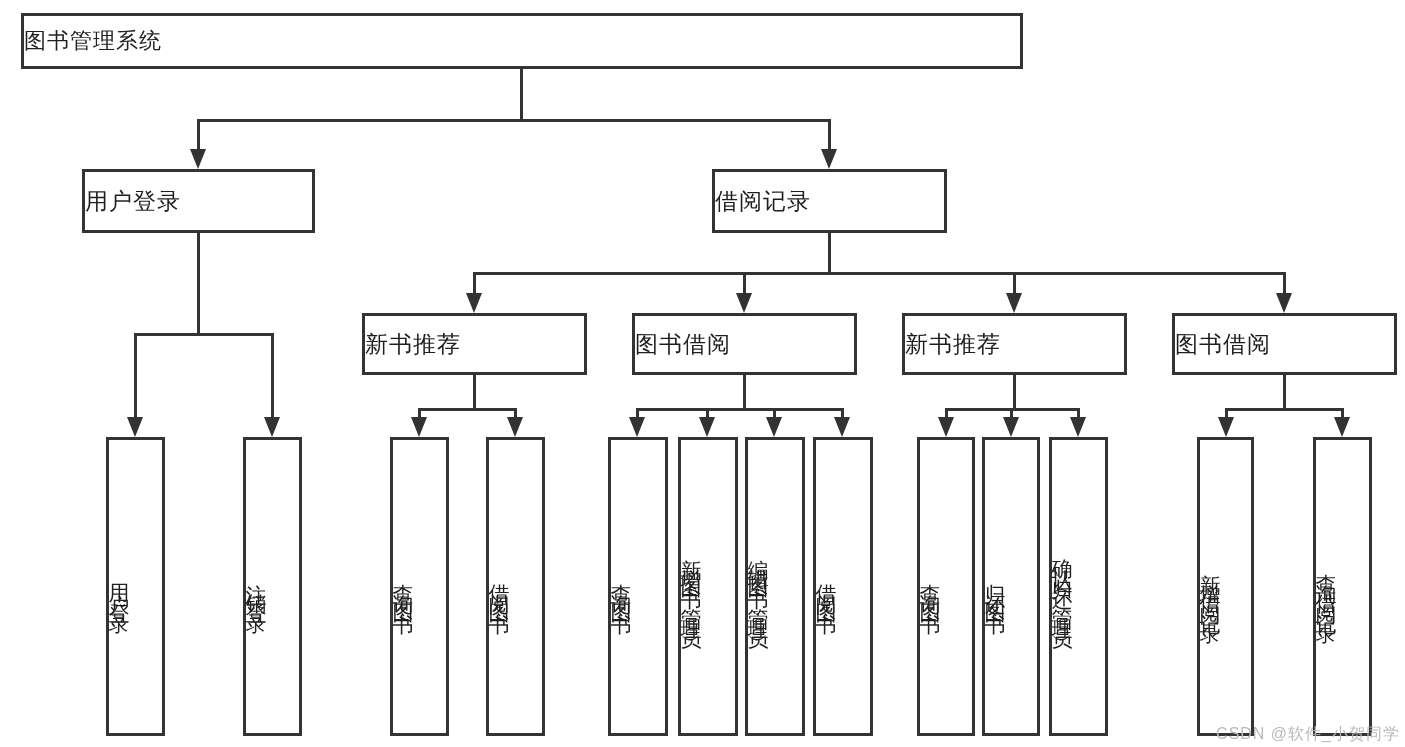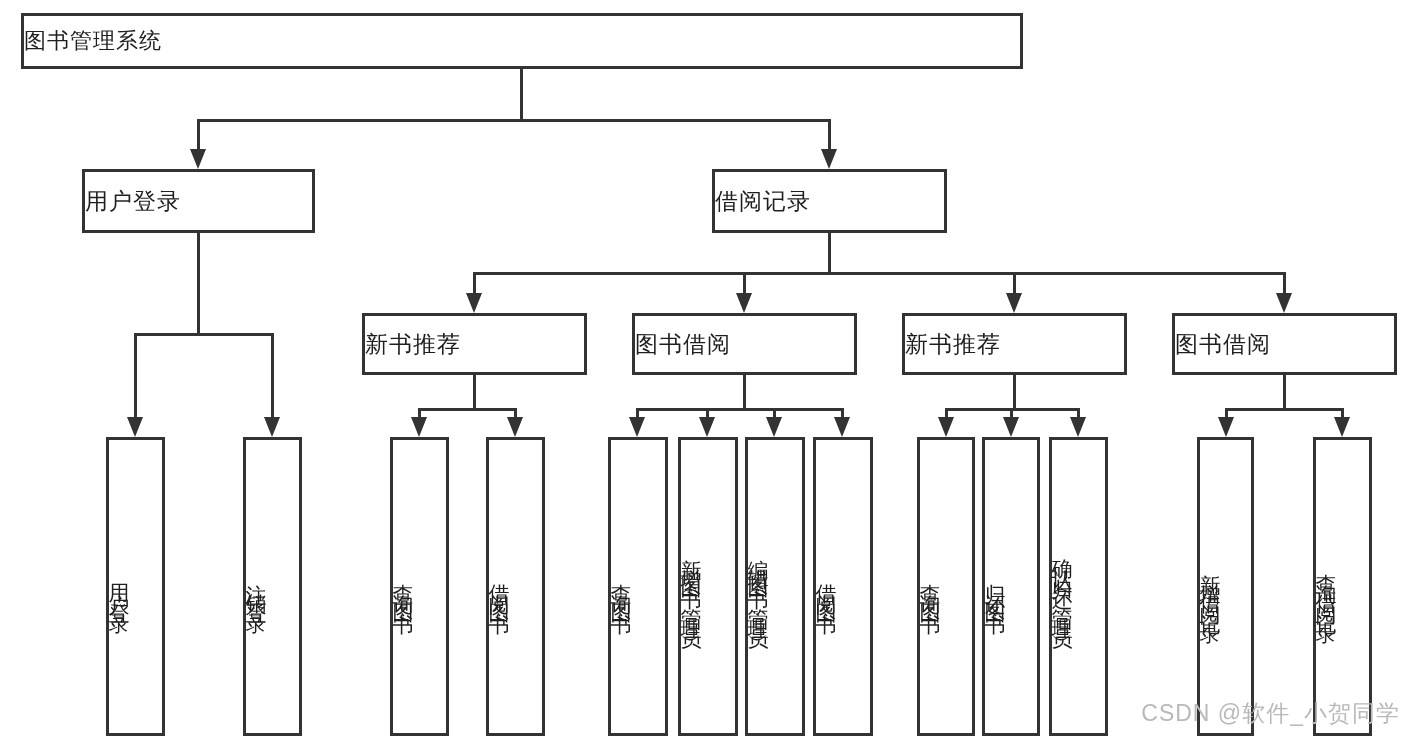--- a/index.html
+++ b/index.html
@@ -40,23 +40,23 @@
   .ah {
     position: absolute; width: 0; height: 0;
     border-left: 8px solid transparent;
     border-right: 8px solid transparent;
     border-top: 20px solid var(--line, #333333);
     z-index: 1;
   }
   .watermark {
     position: absolute;
     right: 5px;
-    bottom: 18px;
+    bottom: 2px;
     color: var(--wm, #b9b9b9);
-    font-size: 23px;
+    font-size: 16px;
     letter-spacing: 1px;
     z-index: 4;
     white-space: nowrap;
     text-align: right;
   }
 </style>
 </head>
 <body>
 
 <div class="diagram">

